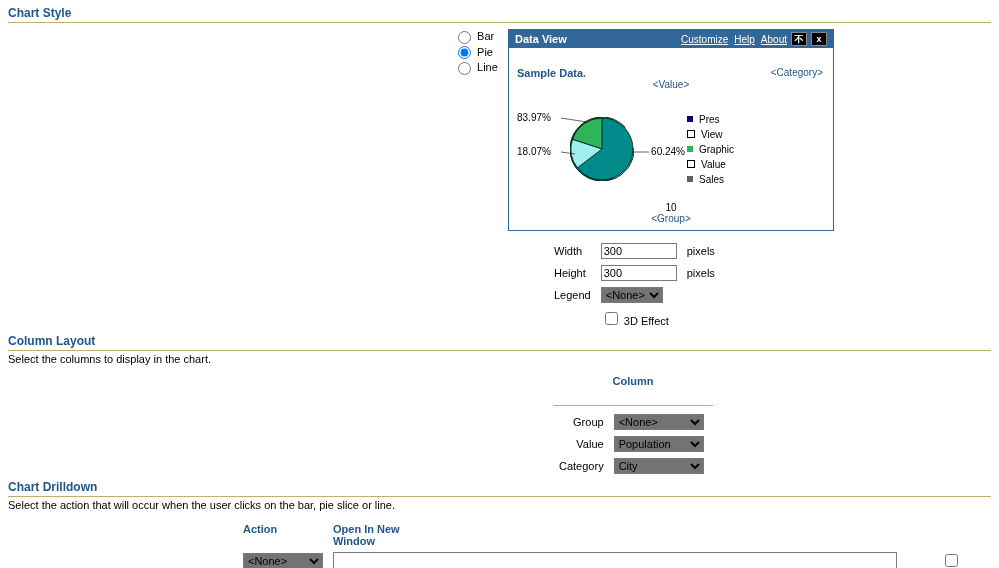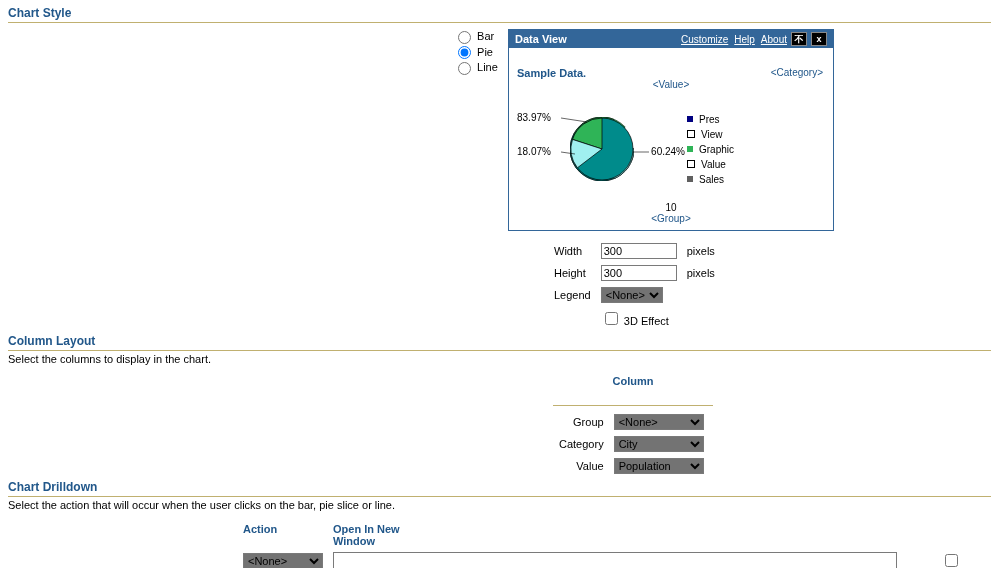--- a/index.html
+++ b/index.html
@@ -215,26 +215,26 @@
 
 <div class="col-layout-wrap">
   <div class="ch">Column</div>
   <table>
     <tbody>
         <tr>
           <td>Group</td>
         <td><select class="sel"><option>&lt;None&gt;</option></select></td>
         </tr>
     <tr>
+          <td>Value</td>
+        <td><select class="sel"><option>Population</option></select></td>
+        </tr>
+    <tr>
           <td>Category</td>
         <td><select class="sel"><option>City</option></select></td>
-        </tr>
-    <tr>
-          <td>Value</td>
-        <td><select class="sel"><option>Population</option></select></td>
         </tr>
   </tbody>
     </table>
 </div>
 
 <div class="section-header">Chart Drilldown</div>
 <div class="section-desc">Select the action that will occur when the user clicks on the bar, pie slice or line.</div>
 
 <div class="drill-header-row">
   <div class="h1">Action</div>

